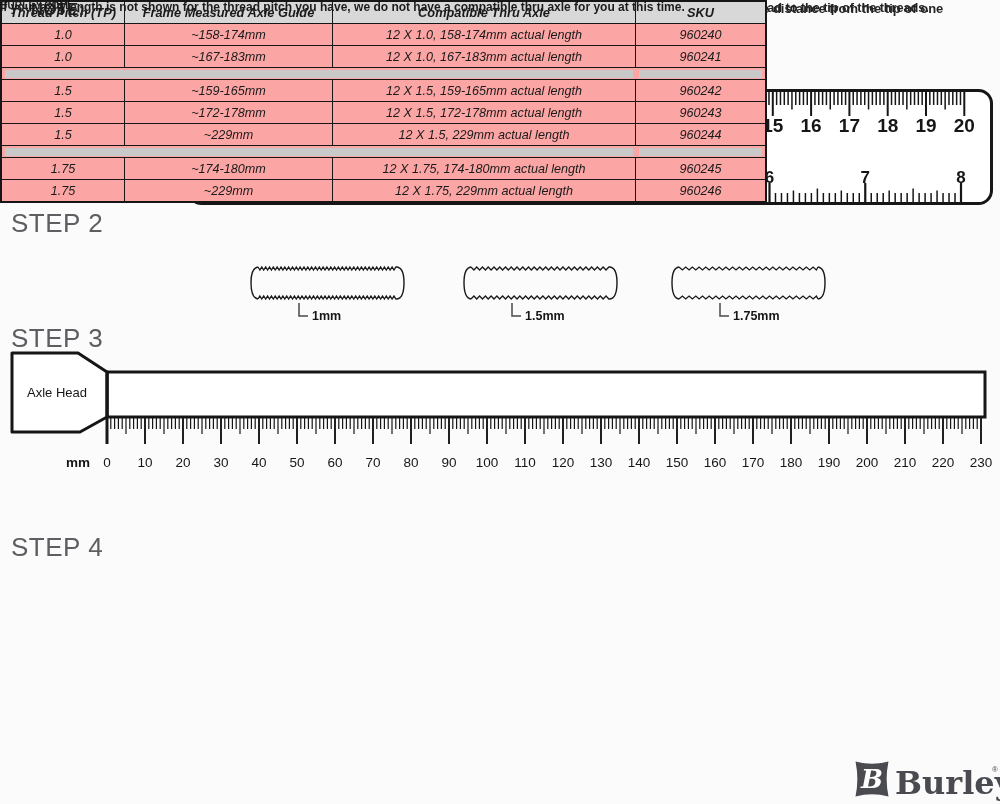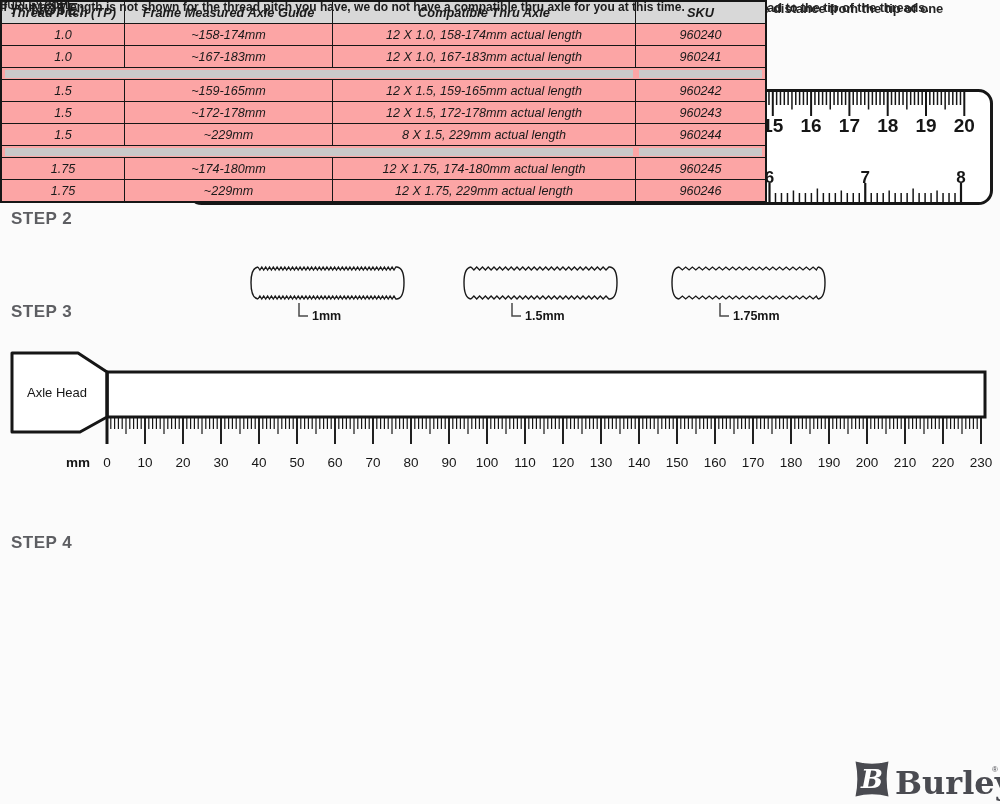--- a/index.html
+++ b/index.html
@@ -15,21 +15,21 @@
     font-size:36px; letter-spacing:-0.5px; color:var(--heading-gray,#57585c);
   }
   .badge{
     left:854; top:10; width:141; height:53; box-sizing:border-box;
     background:var(--badge-bg,#57585c); color:#fff;
     display:flex; flex-direction:column; justify-content:center; align-items:center;
     font-size:12.5px; font-weight:bold; line-height:1.3; text-align:center;
   }
   .intro{left:12; top:56; font-size:13px; font-weight:bold; color:#1c1c1c;}
   .step-h{
-    font-size:17px; font-weight:bold; color:var(--heading-gray,#636468);
+    font-size:26px; font-weight:normal; color:var(--heading-gray,#636468);
     letter-spacing:0.5px; line-height:1;
   }
   .step-body{font-size:13px; font-weight:bold; color:#242424; white-space:pre-line;}
   #step1-body{left:12; top:120; font-size:13.5px; line-height:1.45; width:175;}
   #step2-body{left:12; top:231; line-height:1.42; width:985;}
   #step3-body{left:12; top:334; white-space:nowrap; font-size:12.8px; letter-spacing:-0.1px;}
   #step4-body{left:12; top:558; font-size:14px; line-height:1.42; width:160;}
   svg text{font-family:"Liberation Sans", sans-serif; fill:#161616;}
   
   .fit-table-wrap{left:155; top:505;}
@@ -456,21 +456,21 @@
       <g>
         <path d="M434,5 L437.4,8 L440.7,5 L444.1,8 L447.4,5 L450.8,8 L454.1,5 L457.5,8 L460.8,5 L464.2,8 L467.5,5 L470.9,8 L474.2,5 L477.6,8 L480.9,5 L484.3,8 L487.6,5 L491.0,8 L494.3,5 L497.7,8 L501.0,5 L504.4,8 L507.7,5 L511.1,8 L514.4,5 L517.8,8 L521.1,5 L524.5,8 L527.8,5 L531.2,8 L534.5,5 L537.9,8 L541.2,5 L544.6,8 L547.9,5 L551.3,8 L554.6,5 L558.0,8 L561.3,5 L564.7,8 L568.1,5 L571.4,8 L573,5" fill="none" stroke="#1a1a1a" stroke-width="1.3"></path>
         <path d="M434,37 L437.4,34 L440.7,37 L444.1,34 L447.4,37 L450.8,34 L454.1,37 L457.5,34 L460.8,37 L464.2,34 L467.5,37 L470.9,34 L474.2,37 L477.6,34 L480.9,37 L484.3,34 L487.6,37 L491.0,34 L494.3,37 L497.7,34 L501.0,37 L504.4,34 L507.7,37 L511.1,34 L514.4,37 L517.8,34 L521.1,37 L524.5,34 L527.8,37 L531.2,34 L534.5,37 L537.9,34 L541.2,37 L544.6,34 L547.9,37 L551.3,34 L554.6,37 L558.0,34 L561.3,37 L564.7,34 L568.1,37 L571.4,34 L573,37" fill="none" stroke="#1a1a1a" stroke-width="1.3"></path>
         <path d="M434,5 Q427,6 427,20.5 Q427,36 434,37" fill="none" stroke="#1a1a1a" stroke-width="1.4"></path>
         <path d="M573,5 Q580,6 580,20.5 Q580,36 573,37" fill="none" stroke="#1a1a1a" stroke-width="1.4"></path>
         <path d="M475,41 L475,54 L484,54" fill="none" stroke="#4a4a4a" stroke-width="1.5"></path>
         <text x="488" y="58" text-anchor="start" style="font-size:12.5px;font-weight:600;">1.75mm</text>
       </g>
     </svg>
 
-  <div class="abs step-h" style="left:11px; top:303px;">STEP 3</div>
+  <div class="abs step-h" style="left:11px; top:325px;">STEP 3</div>
   <div class="abs step-body" id="step3-body">Measure the length of your current thru axle using this illustration. Align your axle at 0mm, measure from the base of the axle head to the tip of the threads.</div>
   <svg class="abs" style="left:0px; top:350px;" width="1000" height="130" viewBox="0 0 1000 130" id="axle">
       <rect x="107" y="22" width="878" height="45" fill="#ffffff" stroke="#161616" stroke-width="3"></rect>
       <path d="M12,3 L78,3 L107,22 L107,67 L80,82 L12,82 Z" fill="#ffffff" stroke="#161616" stroke-width="3" stroke-linejoin="round"></path>
       <text x="57" y="47" text-anchor="middle" style="font-size:13px;font-weight:normal;">Axle Head</text>
       <line x1="107" y1="22" x2="107" y2="94" stroke="#161616" stroke-width="3"></line>
       <line x1="110.8" y1="67" x2="110.8" y2="79" stroke="#161616" stroke-width="1.2"></line>
       <line x1="114.6" y1="67" x2="114.6" y2="79" stroke="#161616" stroke-width="1.2"></line>
       <line x1="118.4" y1="67" x2="118.4" y2="79" stroke="#161616" stroke-width="1.2"></line>
       <line x1="122.2" y1="67" x2="122.2" y2="79" stroke="#161616" stroke-width="1.2"></line>
@@ -769,21 +769,21 @@
           </tr>
           <tr>
             <td>1.5</td>
             <td>~172-178mm</td>
             <td>12 X 1.5, 172-178mm actual length</td>
             <td>960243</td>
           </tr>
           <tr>
             <td>1.5</td>
             <td>~229mm</td>
-            <td>8 X 1.5, 229mm actual length</td>
+            <td>12 X 1.5, 229mm actual length</td>
             <td>960244</td>
           </tr>
           <tr class="sep">
             <td colspan="3"></td>
             <td></td>
           </tr>
           <tr>
             <td>1.75</td>
             <td>~174-180mm</td>
             <td>12 X 1.75, 174-180mm actual length</td>

